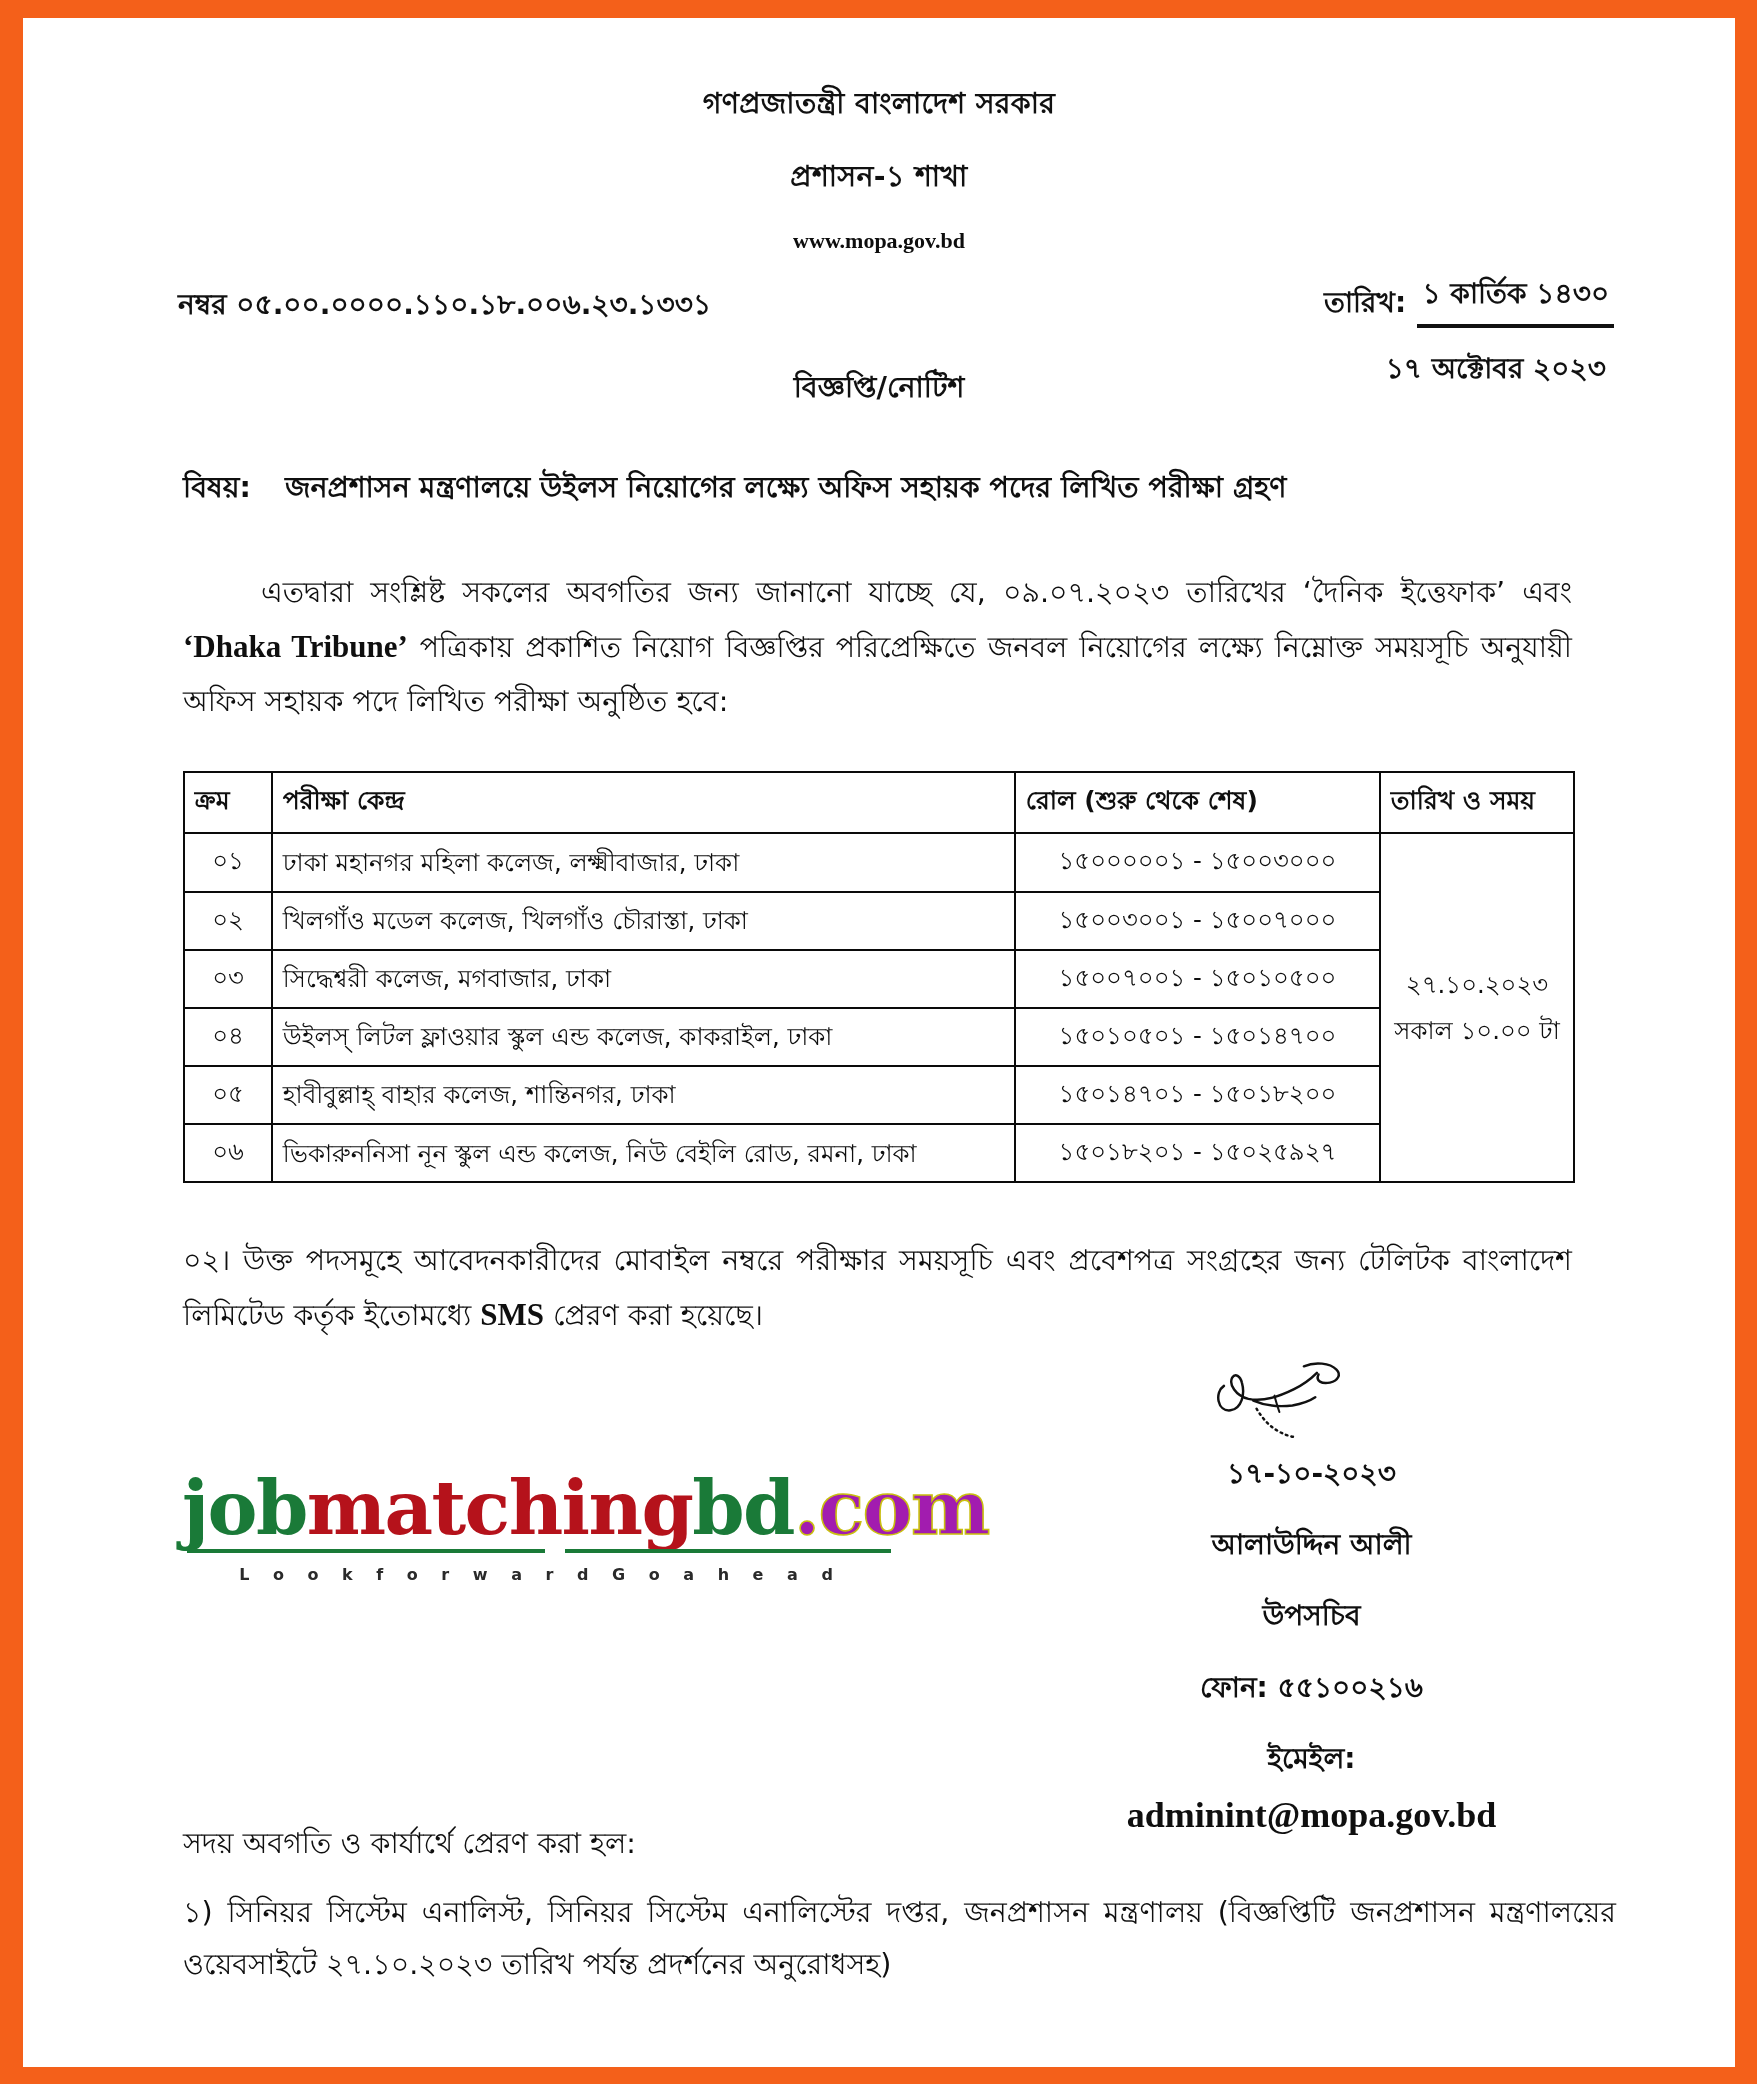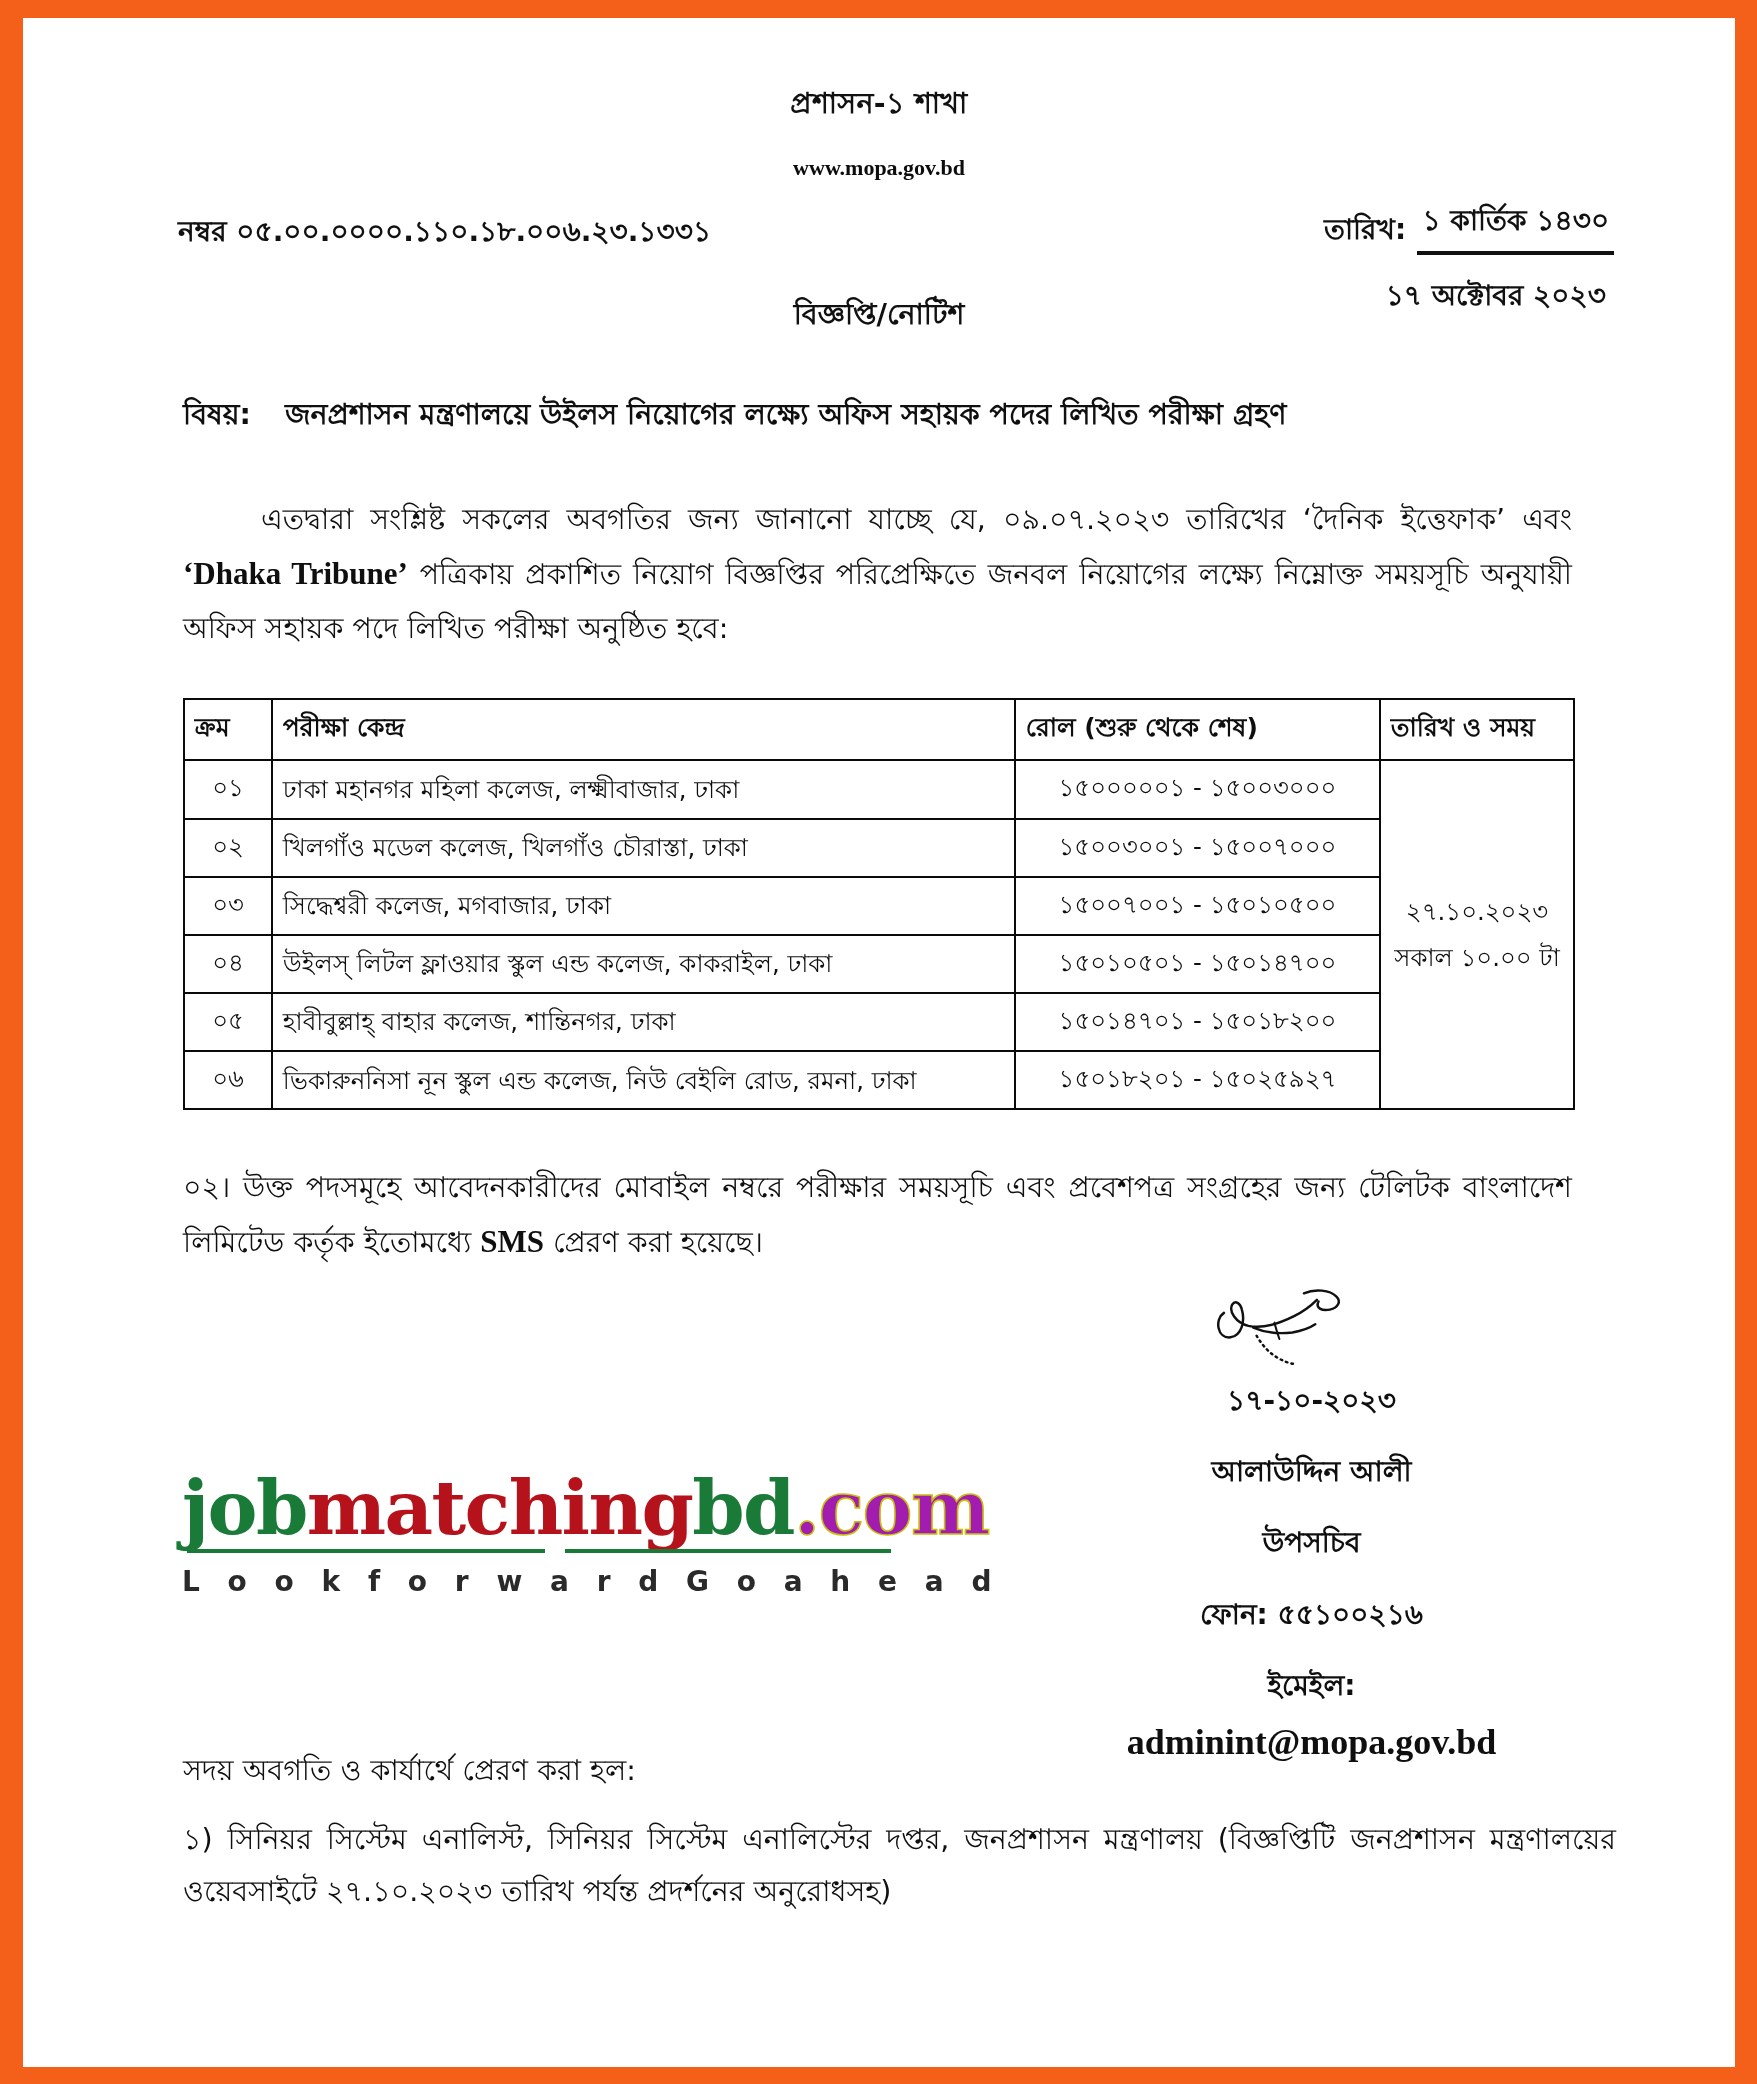--- a/index.html
+++ b/index.html
@@ -217,21 +217,21 @@
   .logo-rule-a {
     position: absolute; left: 4.9px; top: 1.6px;
     width: 358px; height: 4.1px; background: #1a7a38;
   }
   .logo-rule-b {
     position: absolute; left: 383px; top: 1.6px;
     width: 326px; height: 4.1px; background: #1a7a38;
   }
   .logo-tag {
     font-family: "DejaVu Sans", "Liberation Sans", sans-serif;
-    font-size: 28px;
+    font-size: 16px;
     font-weight: 700;
     color: #2a2a2a;
     letter-spacing: 9px;
     margin-top: 8.1px;
     text-align: center;
     white-space: nowrap;
   }
 
   
   .dist {
@@ -243,20 +243,21 @@
   }
   .dist-head { margin-bottom: 18px; }
   .dist-item { line-height: 1.82; margin-bottom: 4.9px; text-align: justify; }
 </style>
 </head>
 <body>
 
 <div class="page">
 
   <div class="hdr">
+    <div class="hdr-line">গণপ্রজাতন্ত্রী বাংলাদেশ সরকার</div>
     <div class="hdr-line">প্রশাসন-১ শাখা</div>
     <div class="hdr-url">www.mopa.gov.bd</div>
   </div>
 
   <div class="memorow">
     <div class="memo-no">নম্বর ০৫.০০.০০০০.১১০.১৮.০০৬.২৩.১৩৩১</div>
     <div class="date-block">
       <div class="date-top">
         <span>তারিখ:</span>
         <span class="date-hijri">১ কার্তিক ১৪৩০</span>

